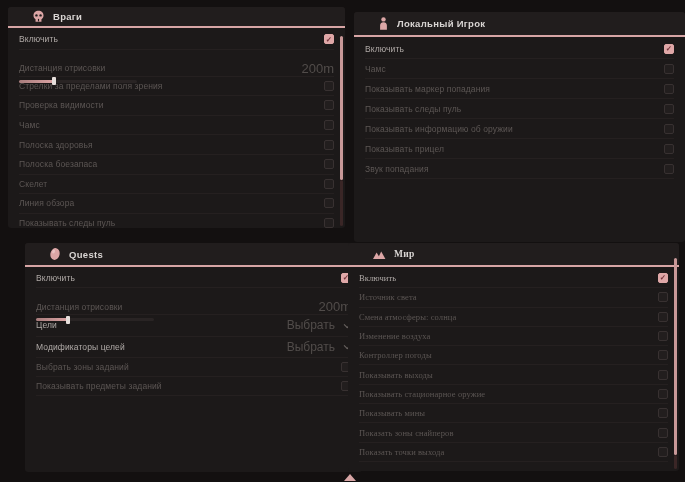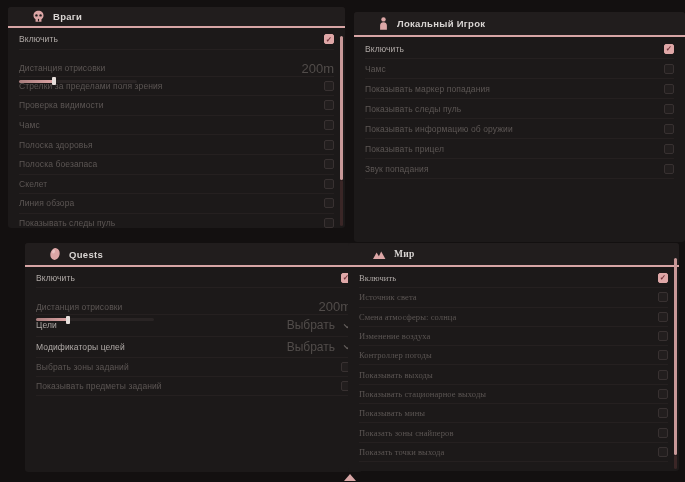--- a/index.html
+++ b/index.html
@@ -279,21 +279,21 @@
       </div>
       <div class="row checkbox">
         <span class="lbl">Контроллер погоды</span>
         <span class="cb"></span>
       </div>
       <div class="row checkbox">
         <span class="lbl">Показывать выходы</span>
         <span class="cb"></span>
       </div>
       <div class="row checkbox">
-        <span class="lbl">Показывать стационарное выходы</span>
+        <span class="lbl">Показывать стационарное оружие</span>
         <span class="cb"></span>
       </div>
       <div class="row checkbox">
         <span class="lbl">Показывать мины</span>
         <span class="cb"></span>
       </div>
       <div class="row checkbox">
         <span class="lbl">Показать зоны снайперов</span>
         <span class="cb"></span>
       </div>

